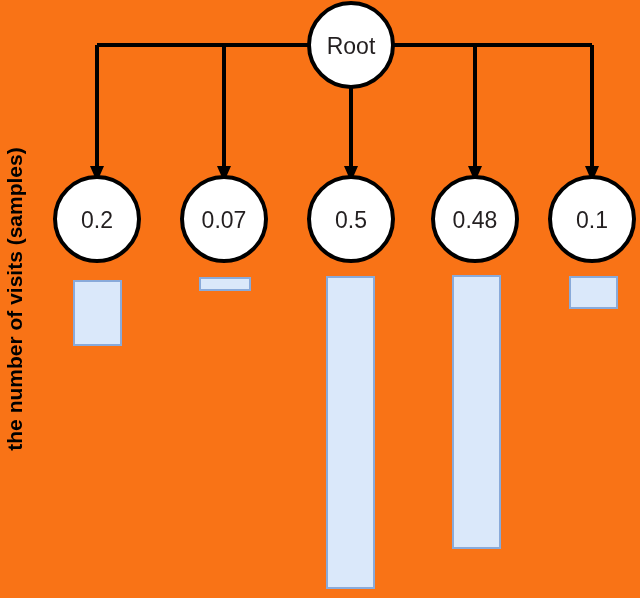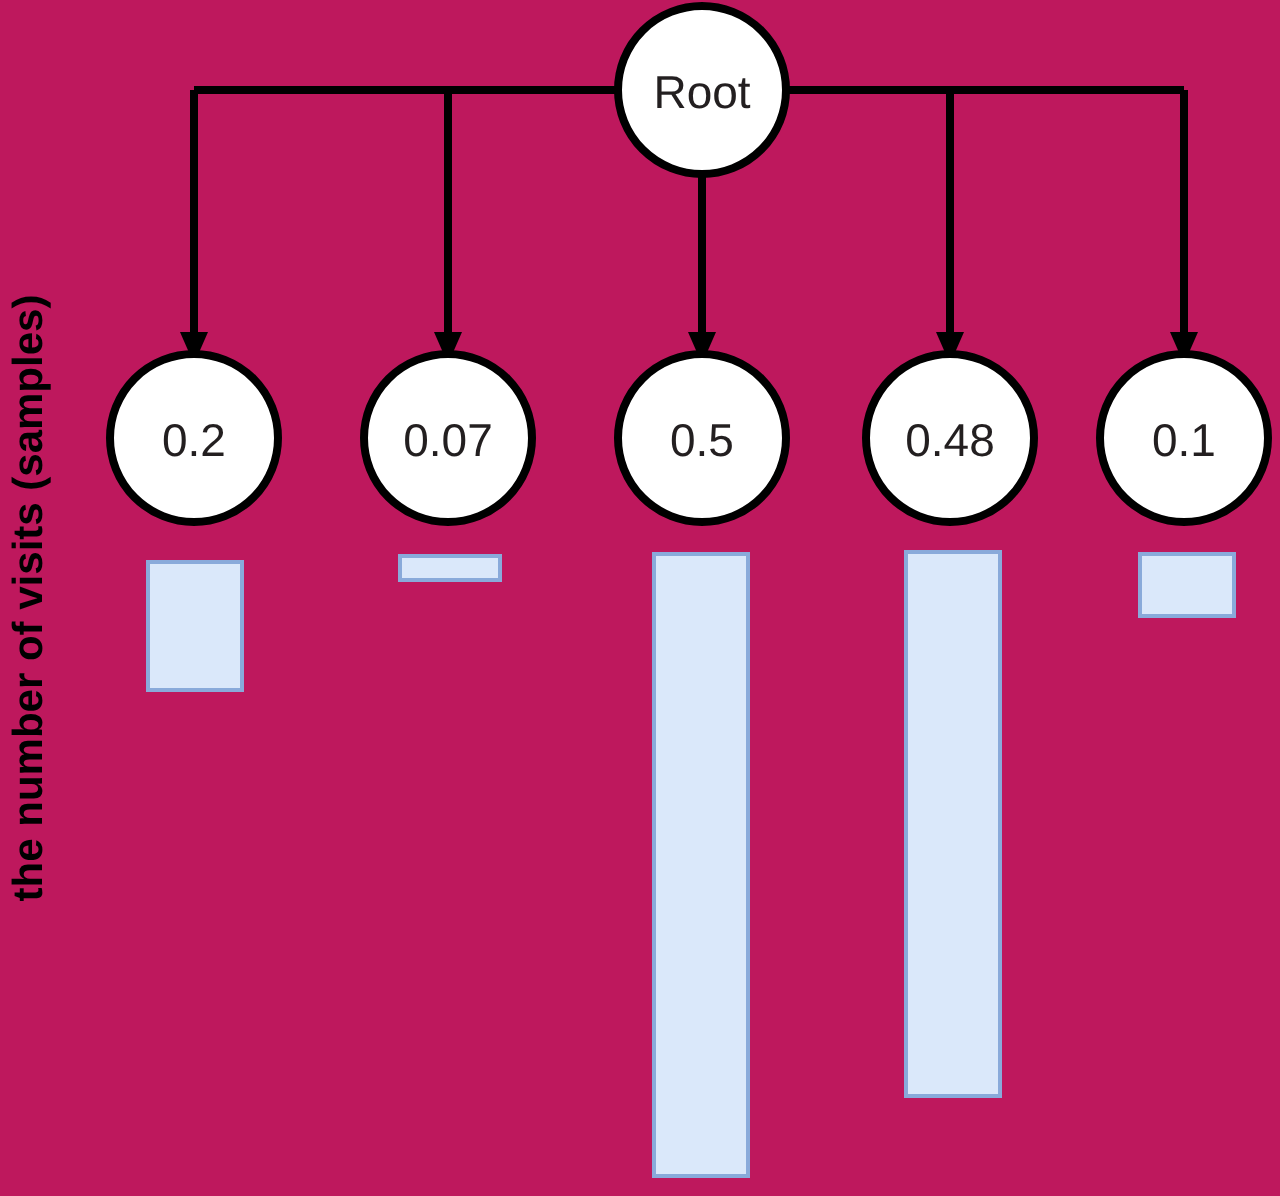--- a/index.html
+++ b/index.html
@@ -7,21 +7,21 @@
     padding: 0;
     background: #ffffff;
   }
   body {
     font-family: "Liberation Sans", sans-serif;
   }
   #figure {
     position: relative;
     width: 640px;
     height: 598px;
-    background: #be185d;
+    background: #f97316;
     overflow: hidden;
   }
   #tree-svg {
     position: absolute;
     left: 0;
     top: 0;
     width: 640px;
     height: 598px;
   }
   .node-circle {

